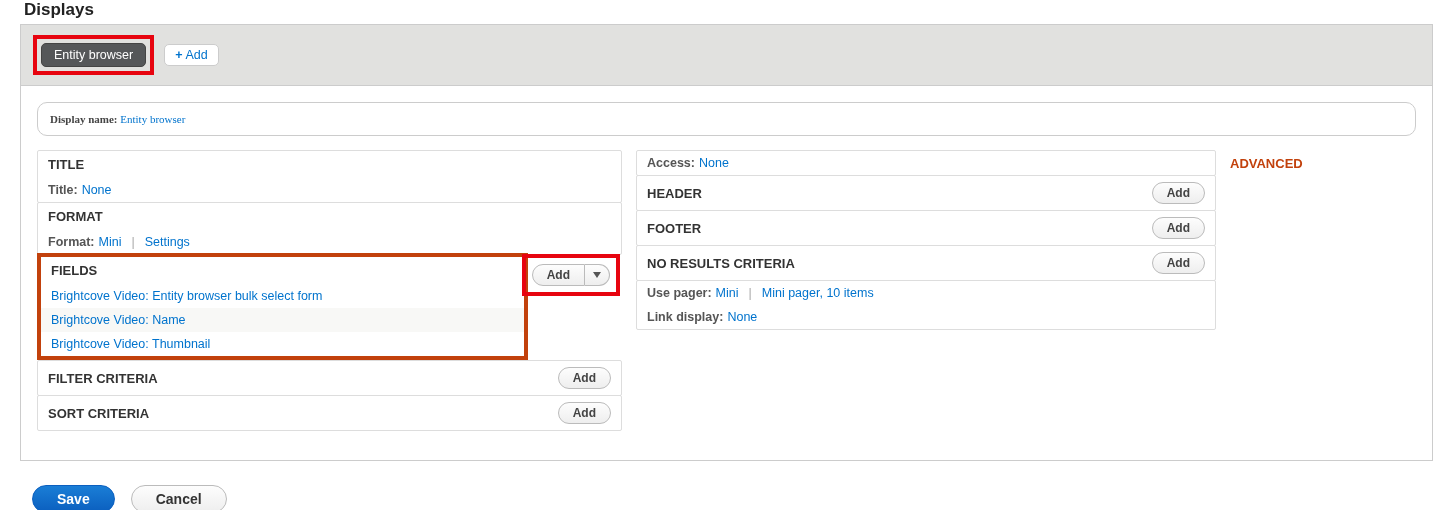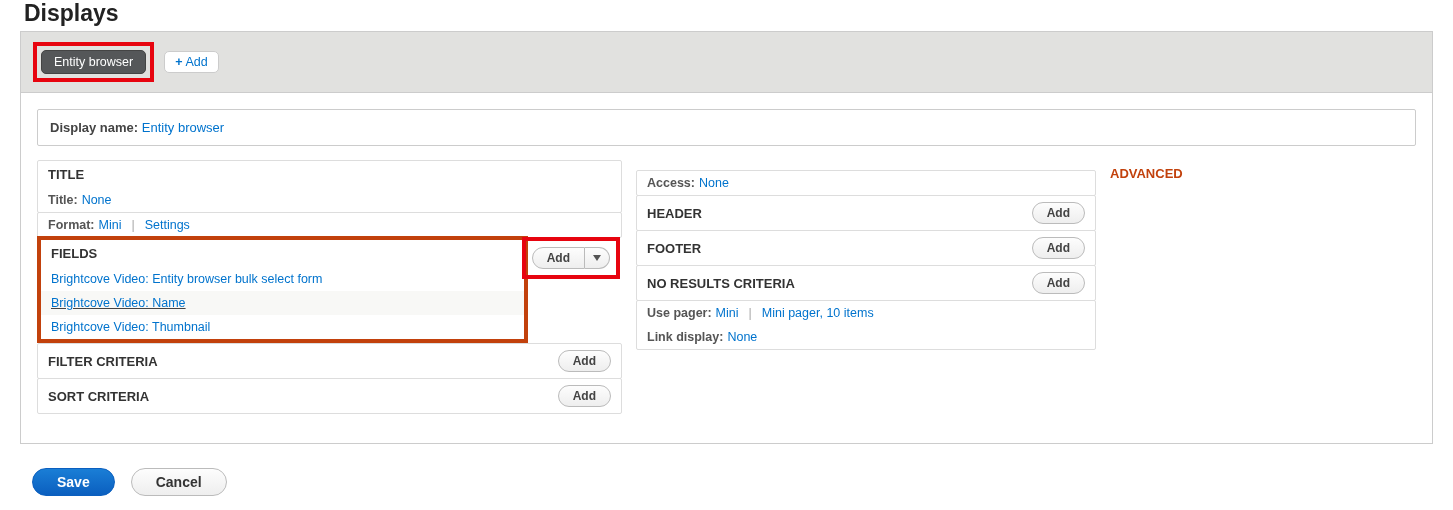--- a/index.html
+++ b/index.html
@@ -8,21 +8,21 @@
     padding: 0;
     font-family: "Lucida Grande", "Lucida Sans Unicode", Verdana, sans-serif;
     font-size: 13px;
     color: #333;
     background: #fff;
   }
   .page {
     padding: 0 20px 20px 20px;
   }
   .page-title {
-    font-size: 23px;
+    font-size: 17px;
     font-weight: bold;
     color: #222;
     padding: 0 0 4px 4px;
   }
   .tabs-bar {
     background: #e1e1df;
     border: 1px solid #ccc;
     padding: 10px 12px;
     display: flex;
     align-items: center;
@@ -59,40 +59,40 @@
   .content-area {
     border: 1px solid #ccc;
     border-top: none;
     background: #fff;
     padding: 16px 16px 30px 16px;
   }
   .display-name-box {
     border: 1px solid #ccc;
     padding: 10px 12px;
     margin-bottom: 14px;
-    font-size: 13px;
-    border-radius: 2px;
+    font-size: 11px;
+    border-radius: 10px;
+    font-family: Liberation Serif, serif;
   }
   .display-name-box .label {
     font-weight: bold;
     color: #444;
   }
   .link { color: #0073cd; cursor: pointer; }
   .columns {
     display: flex;
     gap: 14px;
   }
   .col-left {
     width: 585px;
     flex-shrink: 0;
   }
   .col-mid {
-    width: 460px;
+    width: 580px;
     flex-shrink: 0;
-    margin-top: 10px;
   }
   .col-right {
     flex: 1;
   }
   .panel {
     border: 1px solid #ddd;
     border-radius: 2px;
     margin-bottom: 0;
   }
   .col-left .panel, .col-mid .panel {
@@ -108,21 +108,21 @@
     color: #333;
   }
   .row {
     padding: 5px 10px;
     font-size: 12.5px;
     color: #444;
     display: flex;
     align-items: center;
     gap: 4px;
   }
-  .row.alt { background: #f8f8f6; text-decoration: underline; }
+  .row.alt { background: #f8f8f6; }
   .row .rlabel { font-weight: bold; color: #555; }
   .sep { color: #aaa; padding: 0 6px; }
   .btn {
     background: linear-gradient(#fdfdfd, #eee);
     border: 1px solid #bbb;
     border-radius: 12px;
     padding: 2px 14px;
     font-size: 12px;
     font-weight: bold;
     color: #444;
@@ -224,20 +224,23 @@
           <div class="section-header">
             <span>TITLE</span>
           </div>
           <div class="row">
             <span class="rlabel">Title:</span>
             <span class="link">None</span>
           </div>
         </div>
 
         <div class="panel">
+          <div class="section-header">
+            <span>FORMAT</span>
+          </div>
           <div class="row">
             <span class="rlabel">Format:</span>
             <span class="link">Mini</span>
             <span class="sep">|</span>
             <span class="link">Settings</span>
           </div>
         </div>
 
         <div class="fields-header-wrap">
           <div class="highlight-fields-section fields-heading">

